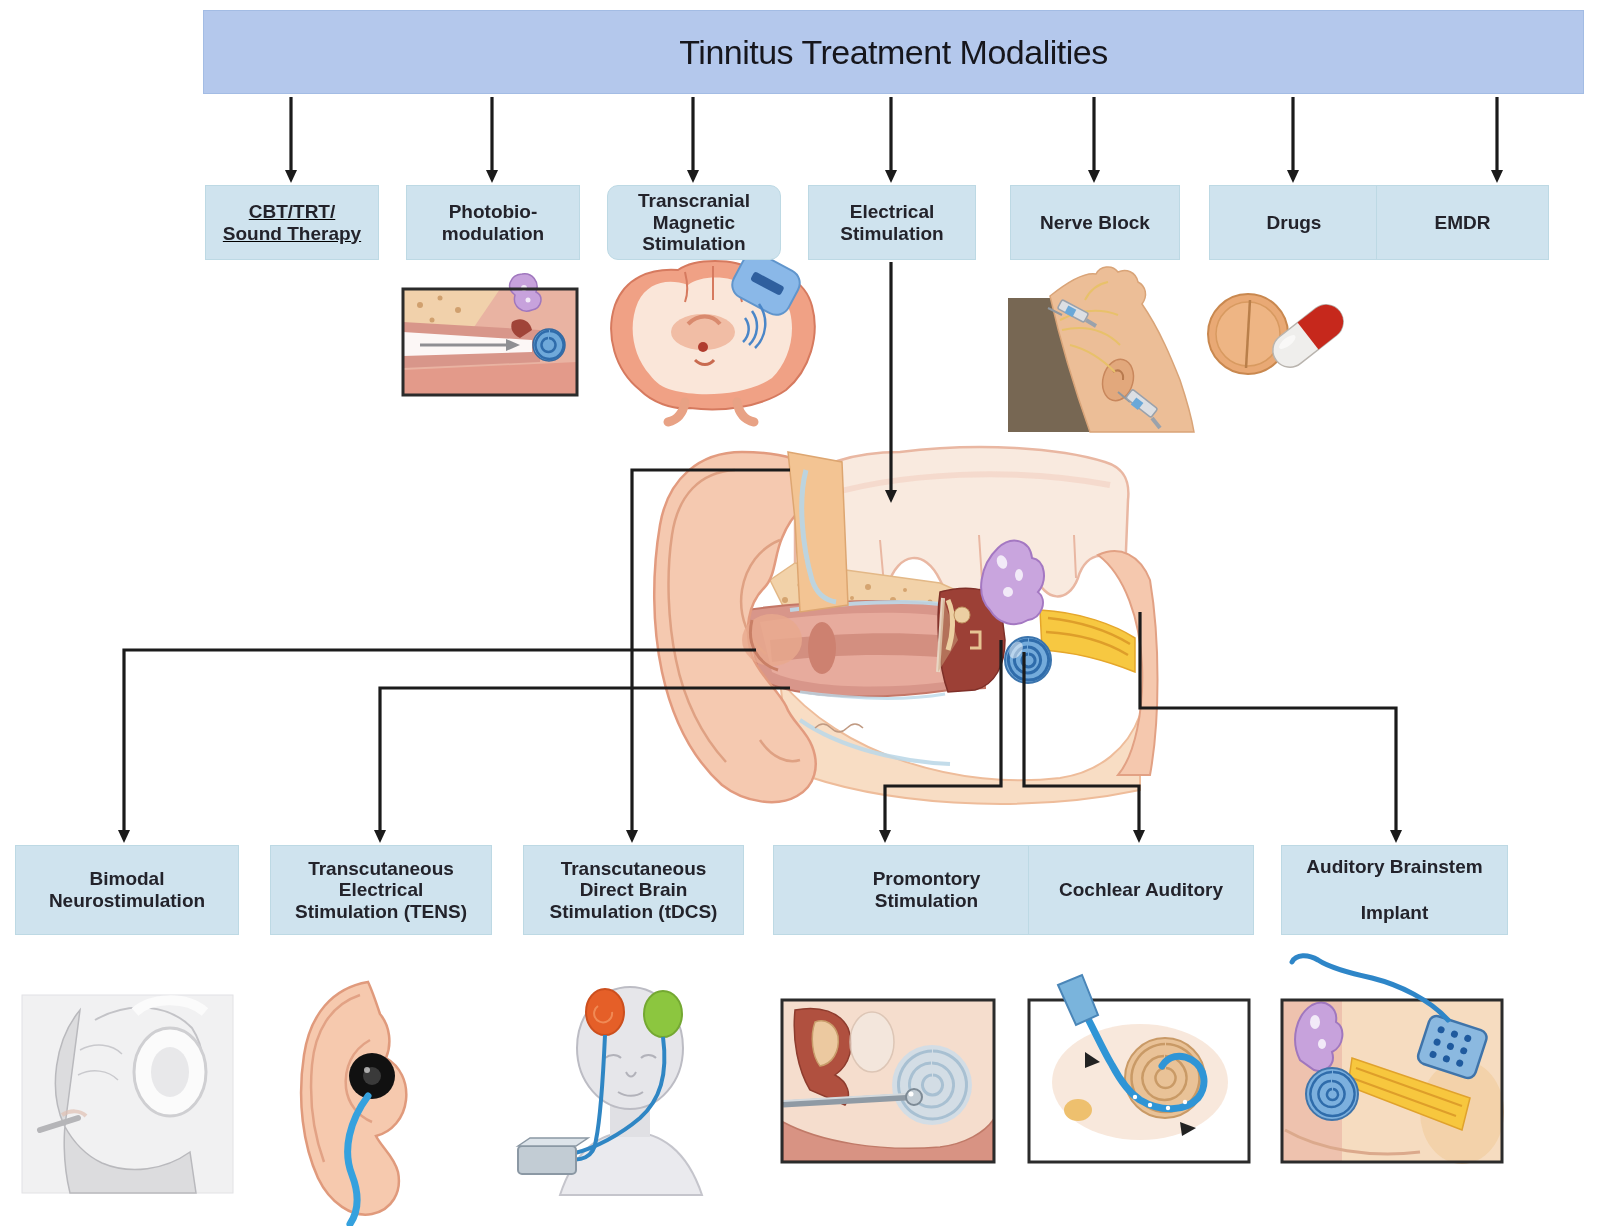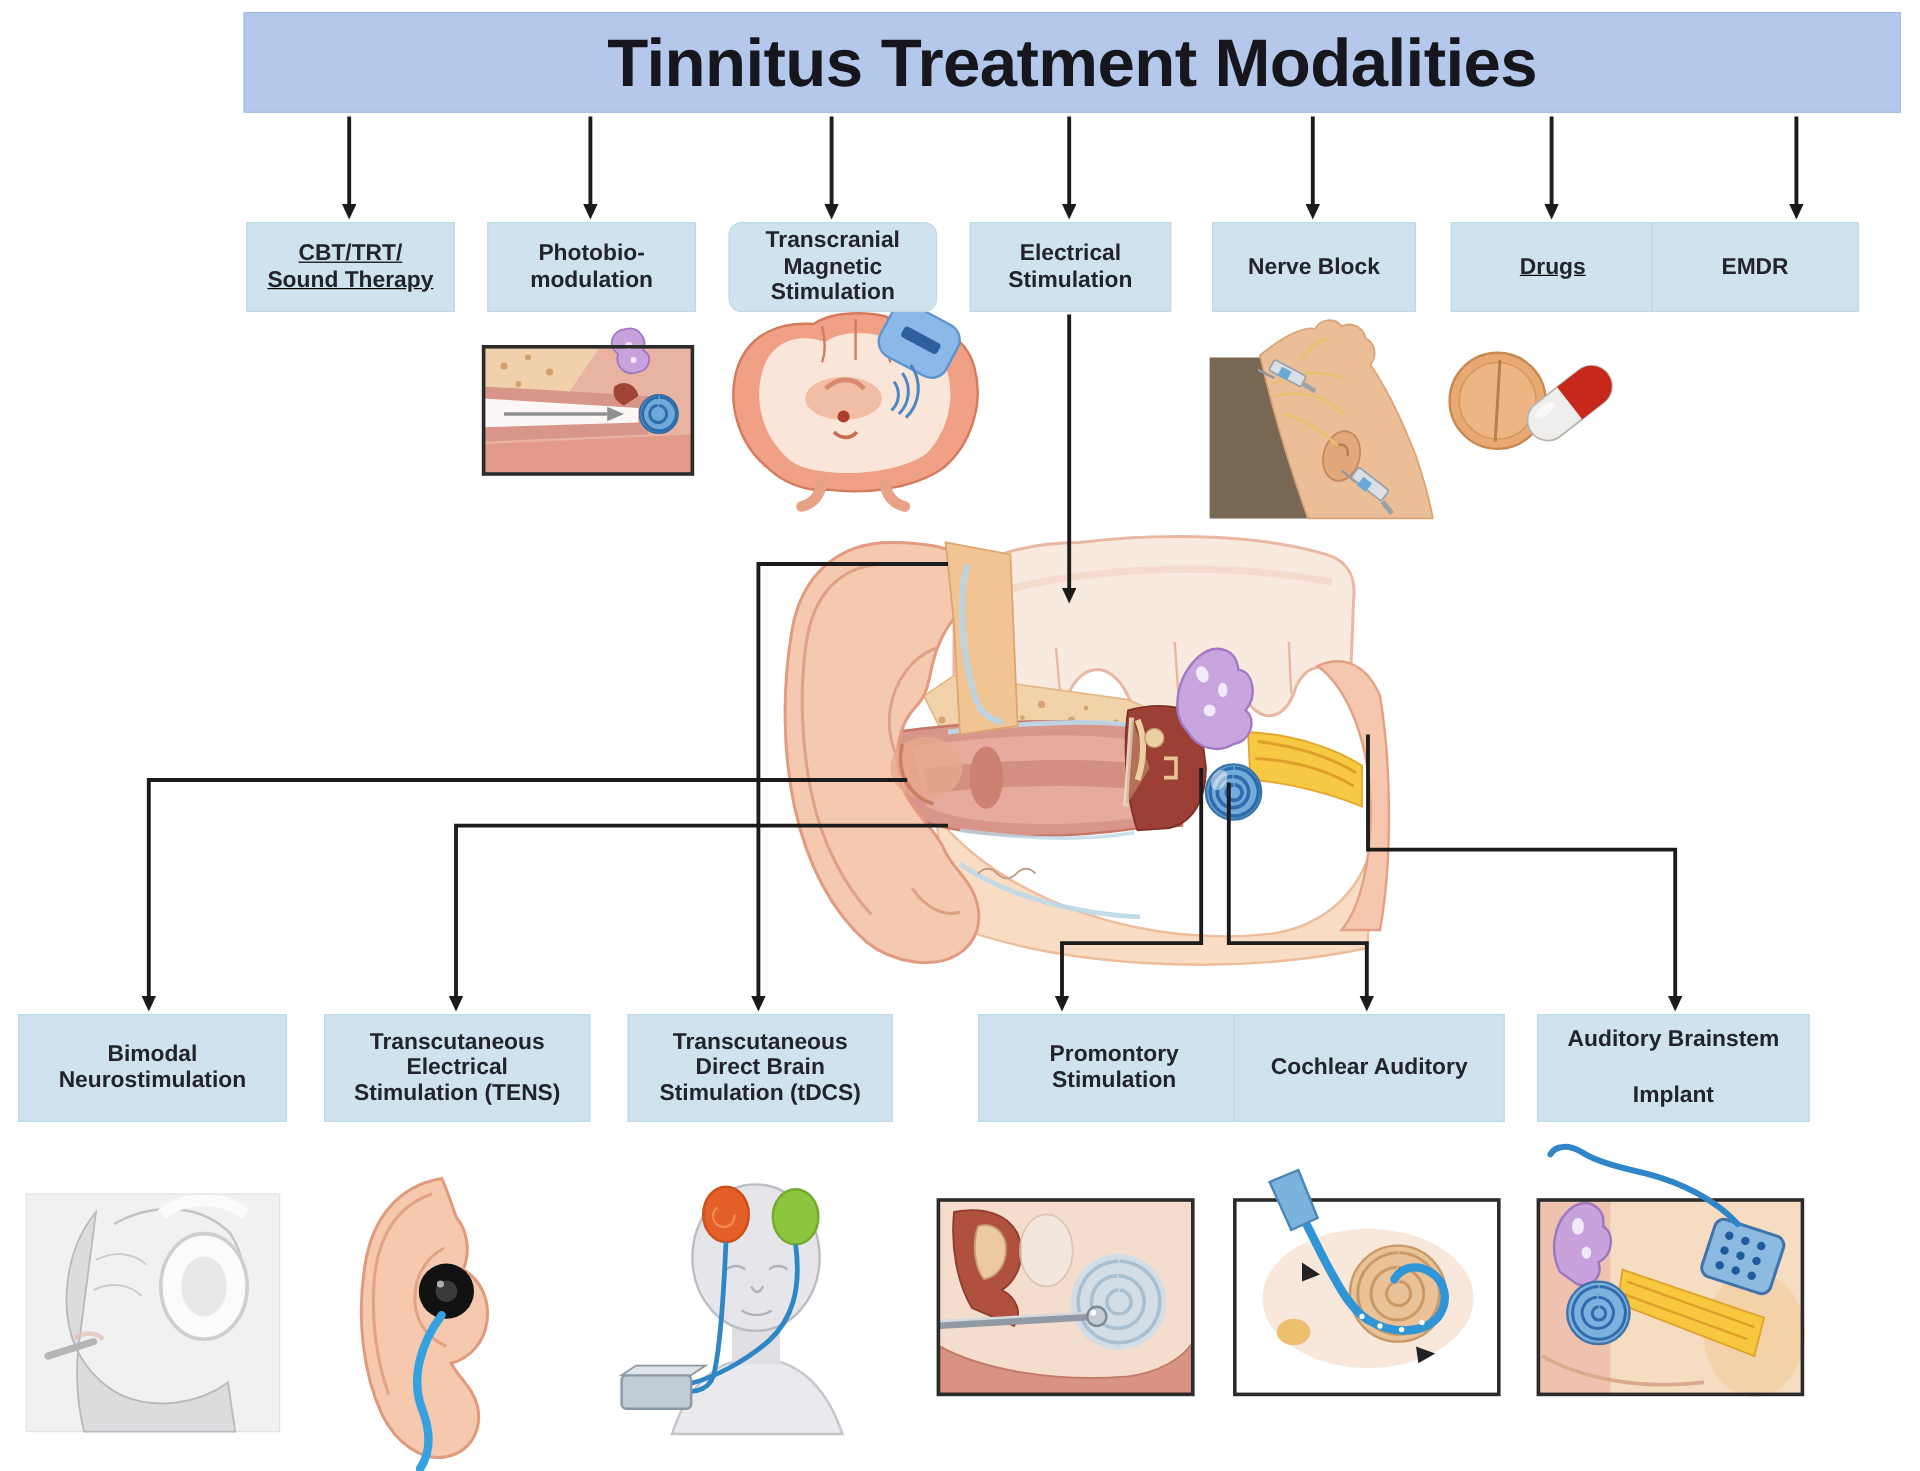--- a/index.html
+++ b/index.html
@@ -1,21 +1,21 @@
 <!DOCTYPE html>
 <html><head>
 <meta charset="utf-8">
 <style>
   html,body{margin:0;padding:0;background:#ffffff;}
   .canvas{position:relative;width:1600px;height:1226px;background:#ffffff;overflow:hidden;
           font-family:"Liberation Sans", sans-serif;}
   svg.art{position:absolute;left:0;top:0;width:1600px;height:1226px;}
   .banner{position:absolute;left:203px;top:10px;width:1379px;height:82px;background:#b4c8ec;
           border:1px solid #a3bce4;display:flex;align-items:center;justify-content:center;}
-  .banner .t{font-size:56px;font-weight:bold;color:#16161c;letter-spacing:-0.5px;}
+  .banner .t{font-size:34px;font-weight:normal;color:#16161c;letter-spacing:-0.5px;}
   .tbox,.bbox{position:absolute;background:#cfe3ee;border:1px solid #bdd9e4;display:flex;
           flex-direction:column;align-items:center;justify-content:center;text-align:center;}
   .tbox{top:185px;height:73px;}
   .bbox{top:845px;height:88px;}
   .tbox span,.bbox span{font-size:19px;font-weight:bold;color:#23232b;line-height:1.14;display:block;}
 </style>
 </head>
 <body>
 
 <div class="canvas">
@@ -347,42 +347,42 @@
   <span>Magnetic</span>
   <span>Stimulation</span>
 </div>
 <div class="tbox" style="left:808px;width:166px;">
   <span>Electrical</span>
   <span>Stimulation</span>
 </div>
 <div class="tbox" style="left:1010px;width:168px;">
   <span>Nerve Block</span>
 </div>
-<div class="tbox" style="left:1209px;width:168px;text-decoration:underline;">
+<div class="tbox" style="left:1209px;width:168px;">
   <span>Drugs</span>
 </div>
 <div class="tbox" style="left:1376px;width:171px;">
   <span>EMDR</span>
 </div>
 
 <div class="bbox" style="left:15px;width:222px;">
   <span>Bimodal</span>
   <span>Neurostimulation</span>
 </div>
 <div class="bbox" style="left:270px;width:220px;">
   <span>Transcutaneous</span>
   <span>Electrical</span>
   <span>Stimulation (TENS)</span>
 </div>
 <div class="bbox" style="left:523px;width:219px;">
   <span>Transcutaneous</span>
   <span>Direct Brain</span>
   <span>Stimulation (tDCS)</span>
 </div>
-<div class="bbox" style="left:815px;width:225px;">
+<div class="bbox" style="left:773px;width:225px;padding-left:40px;">
   <span>Promontory</span>
   <span>Stimulation</span>
 </div>
 <div class="bbox" style="left:1028px;width:224px;">
   <span>Cochlear Auditory</span>
 </div>
 <div class="bbox" style="left:1281px;width:225px;gap:24px;">
   <span>Auditory Brainstem</span>
   <span>Implant</span>
 </div>

